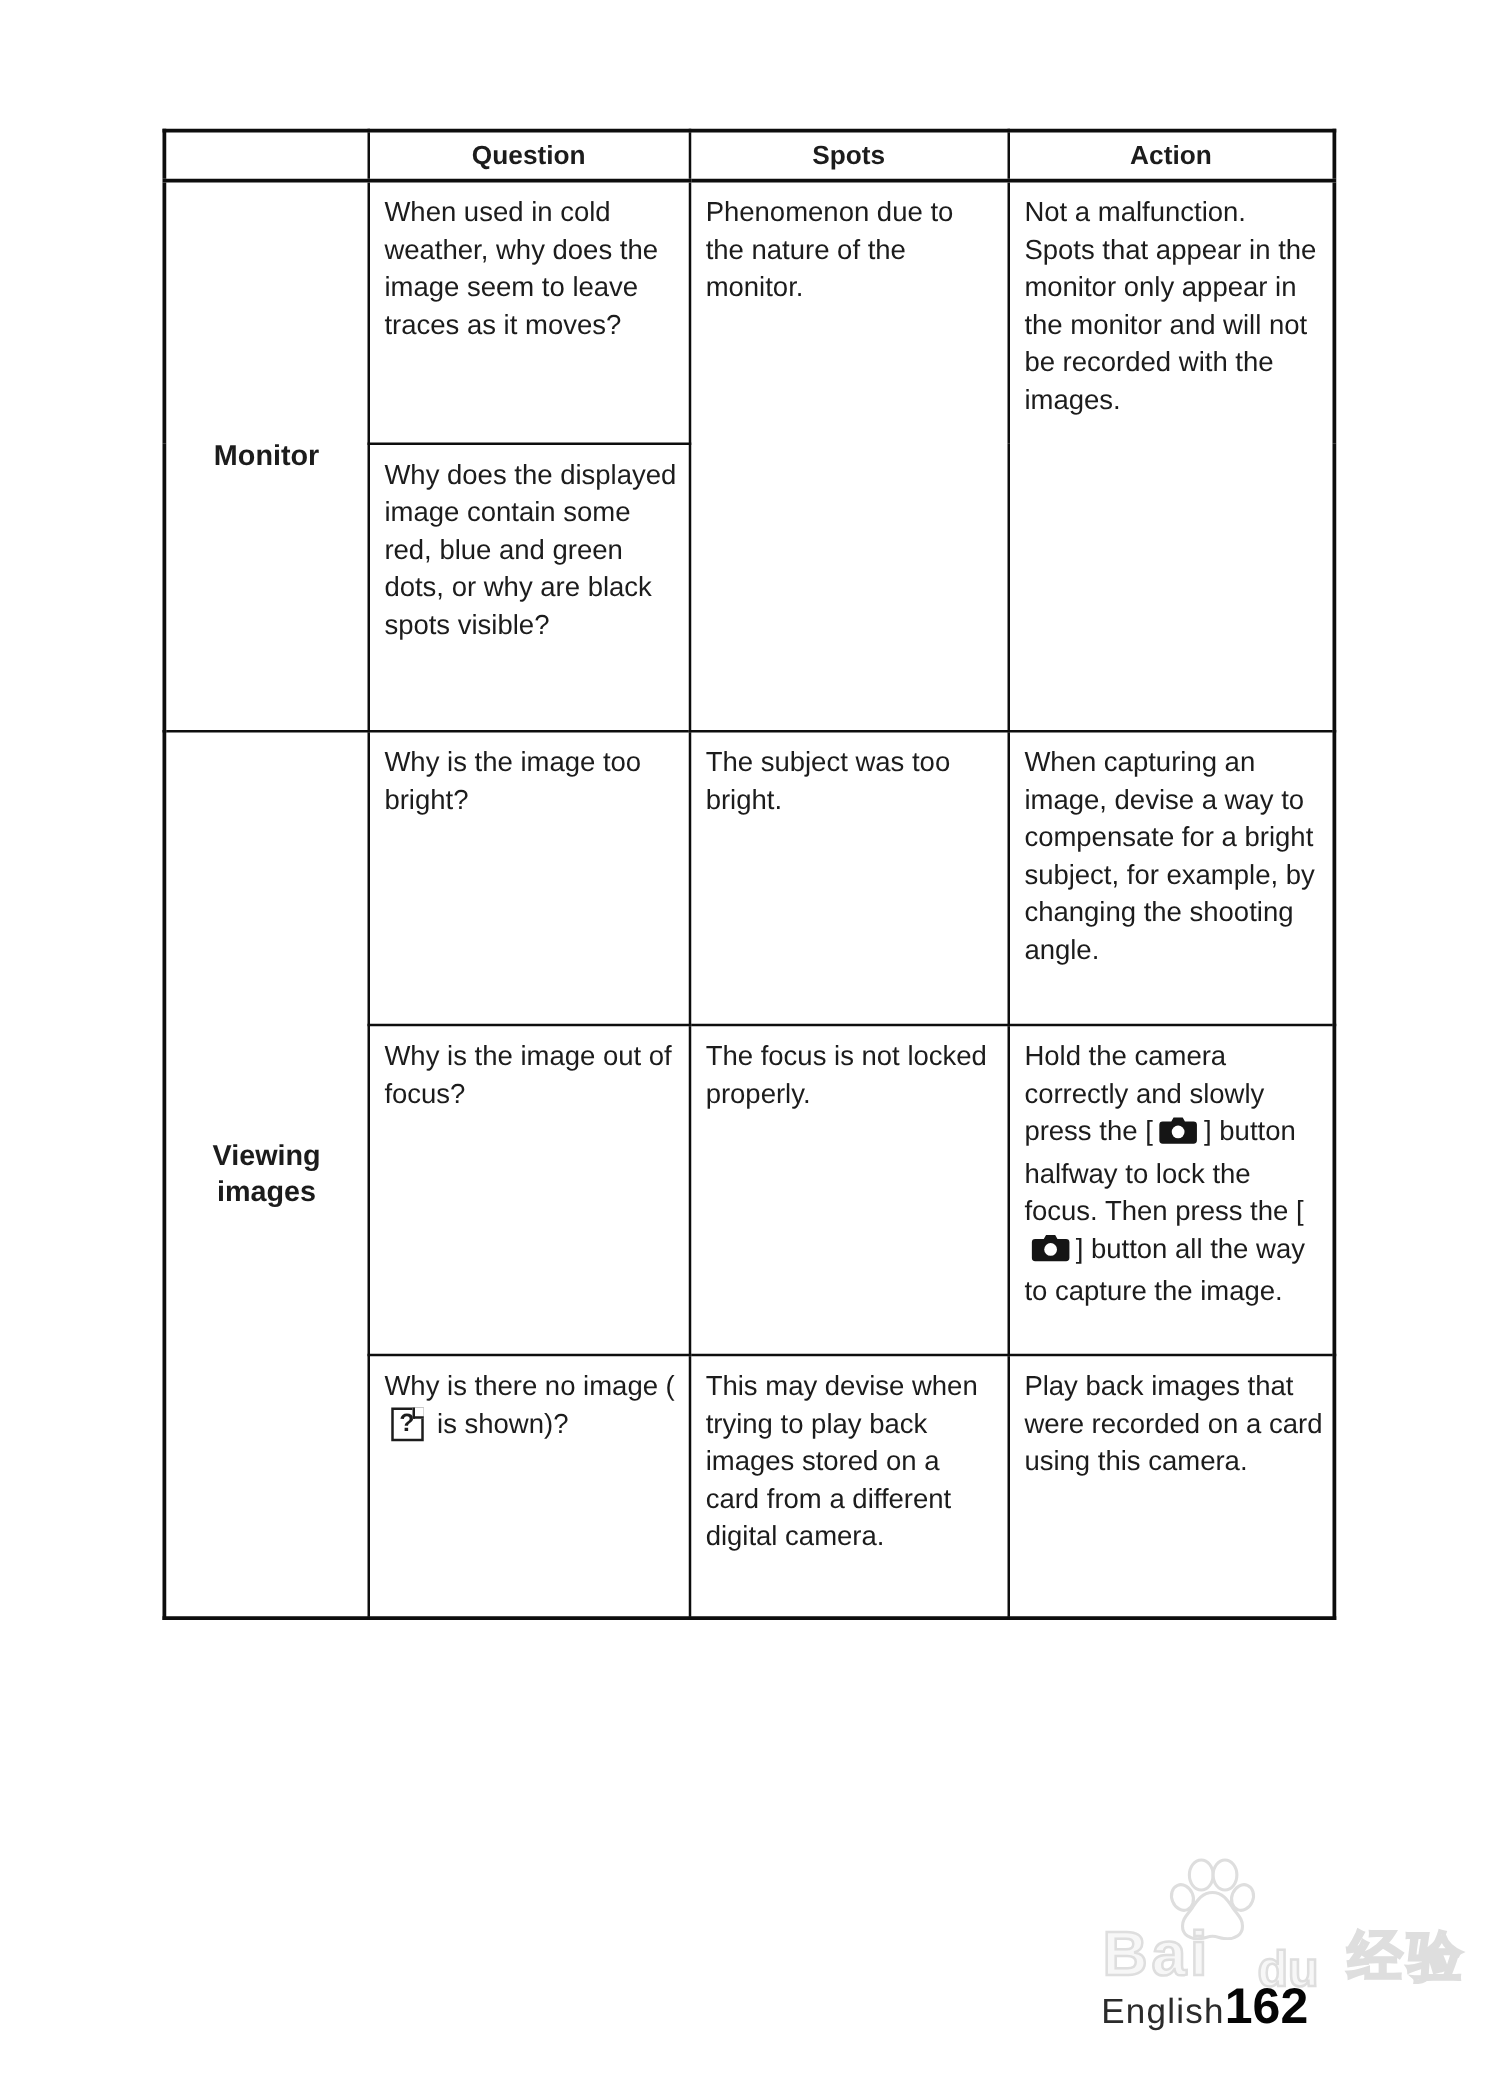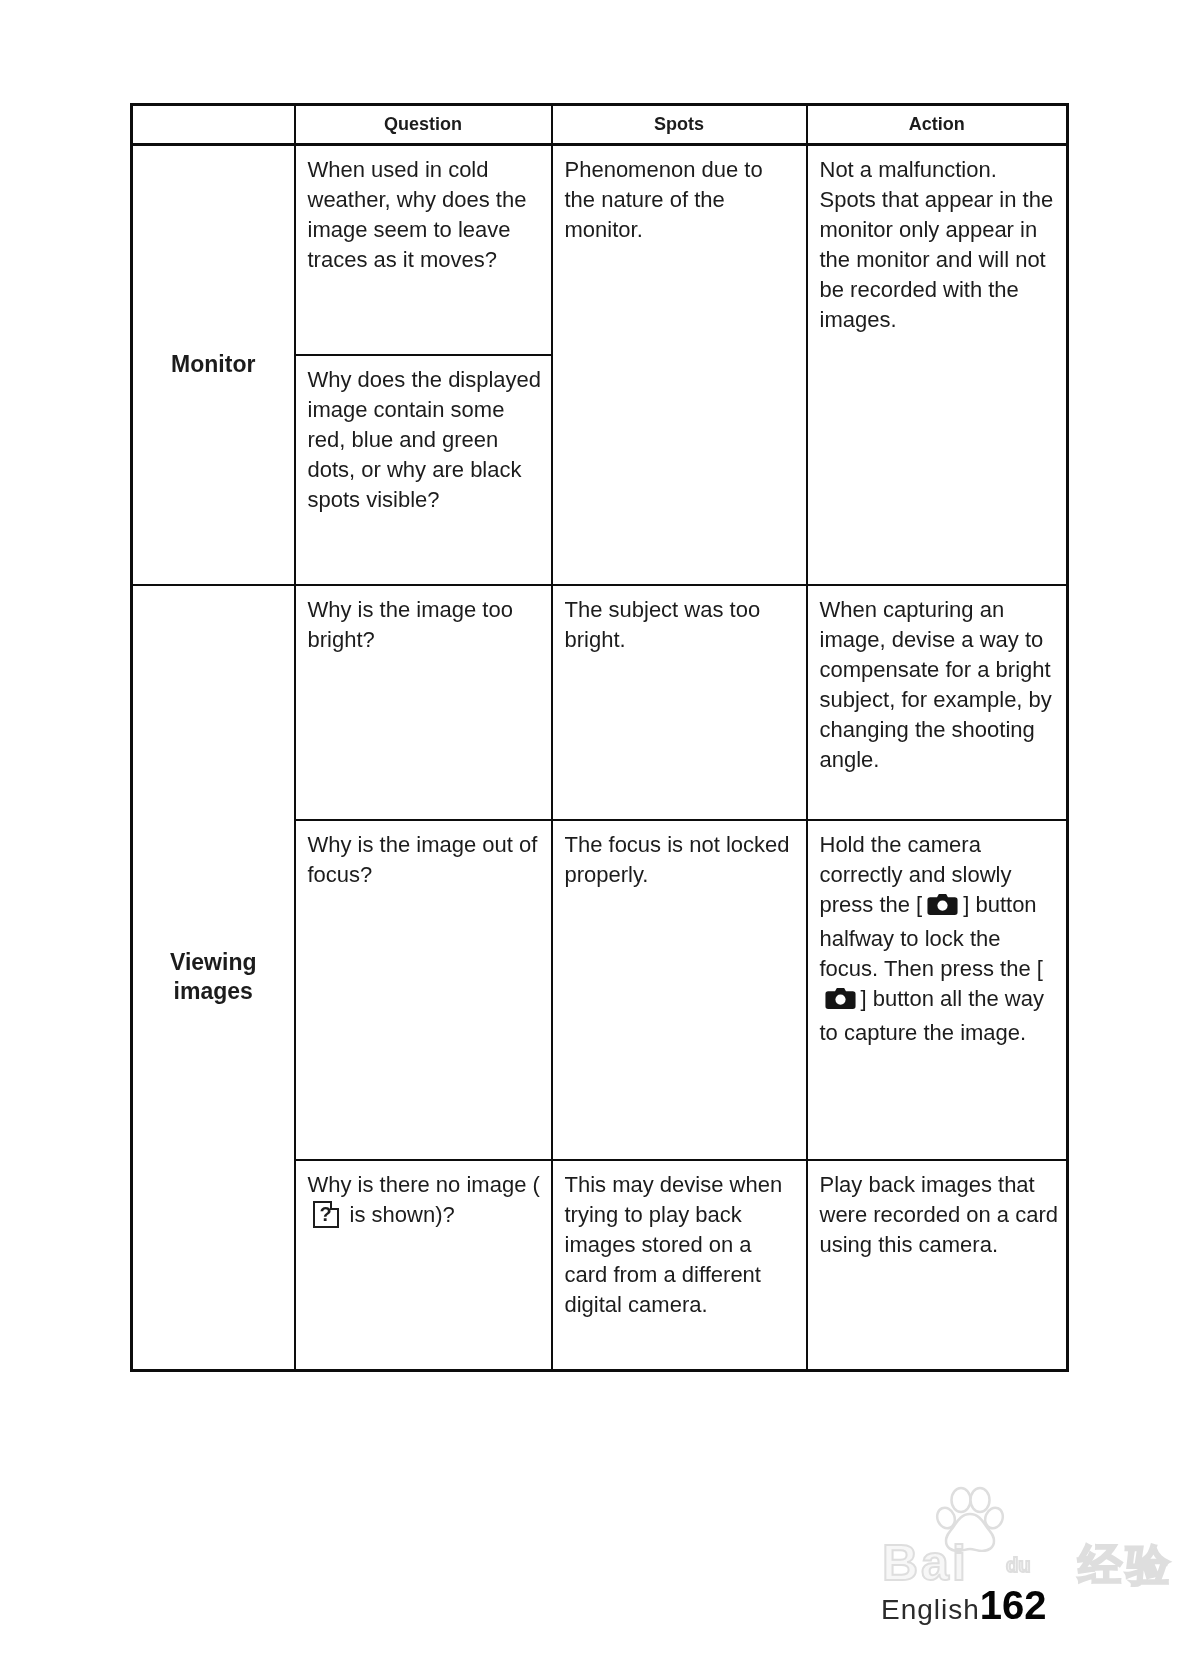--- a/index.html
+++ b/index.html
@@ -13,34 +13,34 @@
   
   table.faq {
     position:absolute; left:130px; top:103px; width:936px;
     border-collapse:collapse; table-layout:fixed;
     border:3px solid #0d0d0d;
   }
   table.faq col.c1{width:163px} table.faq col.c2{width:257px}
   table.faq col.c3{width:255px} table.faq col.c4{width:261px}
   table.faq th, table.faq td { border:2px solid #0d0d0d; }
   table.faq thead th {
-    font-size:18px; font-weight:bold; text-align:center;
+    font-size:21px; font-weight:bold; text-align:center;
     padding:5px 2px; border-bottom:3px solid #0d0d0d; height:40px;
     vertical-align:middle;
   }
   table.faq td {
     font-size:22px; line-height:30px; vertical-align:top;
     padding:9px 8px 8px 12px; text-align:left;
   }
   table.faq th.cat {
     font-size:23px; font-weight:bold; text-align:center;
     vertical-align:middle; padding:4px 2px; line-height:29px;
   }
   tr.h210{height:210px} tr.h230{height:230px} tr.h235{height:235px}
-  tr.h264{height:340px} tr.h211{height:211px}
+  tr.h264{height:264px} tr.h211{height:211px}
 
   
   .cam { display:inline-block; vertical-align:-4px; margin:0 5px; }
 
   
   .qbox {
     display:inline-block; position:relative; top:-1px;
     border:2px solid #1c1c1c; background:#fff;
     min-width:26px; text-align:center;
     font-weight:bold; font-size:20px; line-height:23px;
@@ -54,21 +54,21 @@
 
   
   .watermark { position:absolute; left:835px; top:1490px; width:330px; height:160px; z-index:1; }
   .wm-text {
     font-weight:bold; color:#f7f7f7;
     -webkit-text-stroke:2px #dedede;
     white-space:nowrap;
     margin-left:47px;
   }
   .wm-bai { position:absolute; left:0;   top:44px;  font-size:50px; letter-spacing:3px; }
-  .wm-du  { position:absolute; left:124px; top:64px; font-size:20px;text-align:right; }
+  .wm-du  { position:absolute; left:124px; top:64px; font-size:40px;text-align:right; }
   .wm-cn  { position:absolute; left:196px; top:46px; font-size:44px; letter-spacing:4px; }
   .wm-url { position:absolute; left:2px; top:100px; font-size:37px; letter-spacing:1px; }
   .wm-paw { position:absolute; left:98px; top:-4px; }
 
   
   .footer { position:absolute; left:881px; top:1583px; z-index:2; white-space:nowrap; }
   .footer .lang { font-size:28px; color:#2b2b2b; letter-spacing:1px; }
   .footer .pagenum { font-size:40px; font-weight:bold; color:#050505; }
 </style>
 </head>

